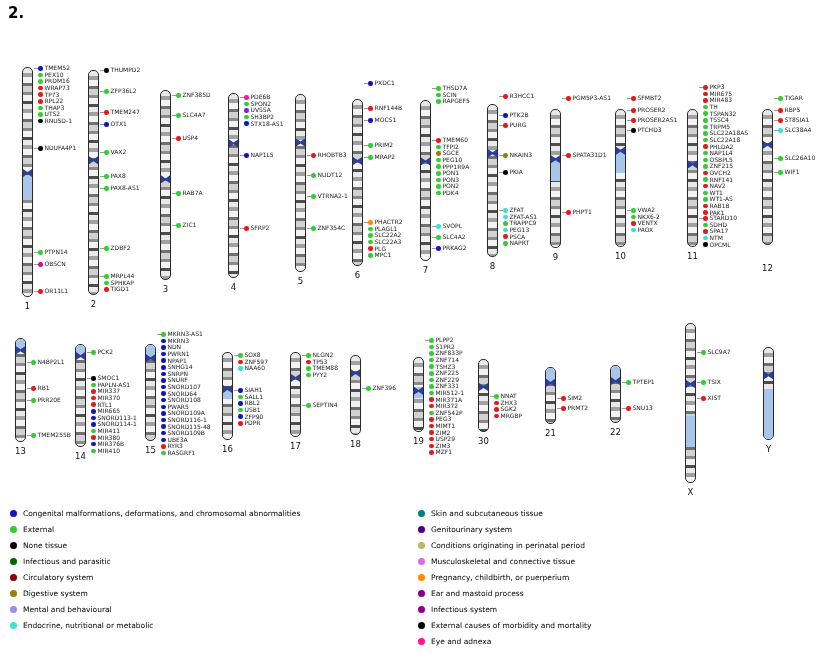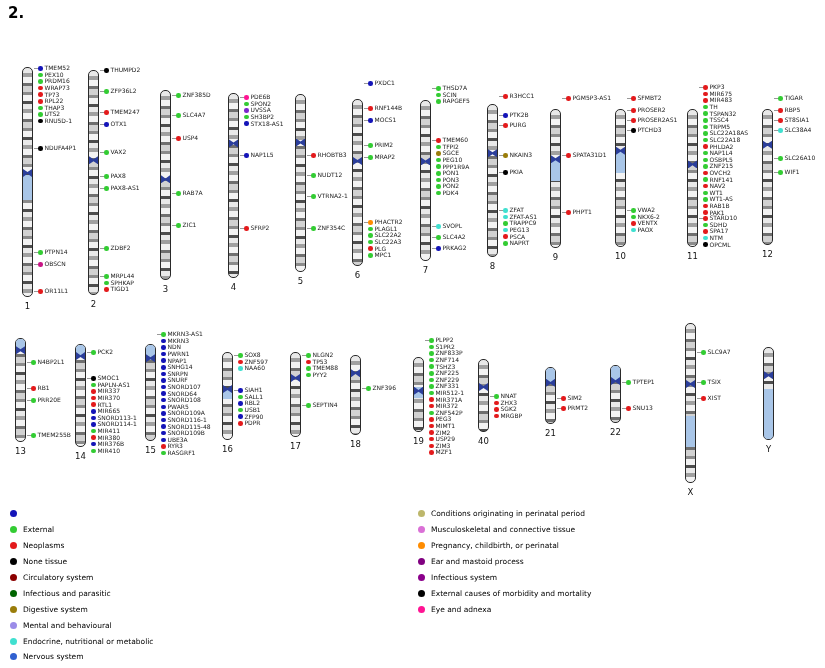--- a/index.html
+++ b/index.html
@@ -39,70 +39,71 @@
   .legend-label { font-size:7.5px; color:#000; }
 </style>
 </head>
 <body>
 
 <div class="figure">
   <div class="page-title">2.</div>
   <div class="legend legend-left">
       <div class="legend-row">
         <span class="legend-dot" style="background: rgb(20, 20, 184);"></span>
+        <span class="legend-label">Congenital malformations, deformations, and chromosomal abnormalities</span>
       </div>
       <div class="legend-row">
         <span class="legend-dot" style="background: rgb(51, 204, 51);"></span>
         <span class="legend-label">External</span>
       </div>
       <div class="legend-row">
-        <span class="legend-dot" style="background: rgb(227, 26, 28);"></span>
-        <span class="legend-label">Neoplasms</span>
-      </div>
-      <div class="legend-row">
         <span class="legend-dot" style="background: rgb(0, 0, 0);"></span>
         <span class="legend-label">None tissue</span>
       </div>
       <div class="legend-row">
+        <span class="legend-dot" style="background: rgb(0, 100, 0);"></span>
+        <span class="legend-label">Infectious and parasitic</span>
+      </div>
+      <div class="legend-row">
         <span class="legend-dot" style="background: rgb(139, 0, 0);"></span>
         <span class="legend-label">Circulatory system</span>
       </div>
       <div class="legend-row">
-        <span class="legend-dot" style="background: rgb(0, 100, 0);"></span>
-        <span class="legend-label">Infectious and parasitic</span>
-      </div>
-      <div class="legend-row">
         <span class="legend-dot" style="background: rgb(154, 125, 10);"></span>
         <span class="legend-label">Digestive system</span>
       </div>
       <div class="legend-row">
         <span class="legend-dot" style="background: rgb(155, 140, 232);"></span>
         <span class="legend-label">Mental and behavioural</span>
       </div>
       <div class="legend-row">
         <span class="legend-dot" style="background: rgb(64, 224, 208);"></span>
         <span class="legend-label">Endocrine, nutritional or metabolic</span>
       </div>
-      <div class="legend-row">
-        <span class="legend-dot" style="background: rgb(48, 96, 208);"></span>
-        <span class="legend-label">Nervous system</span>
-      </div>
     </div>
   <div class="legend legend-right">
+      <div class="legend-row">
+        <span class="legend-dot" style="background: rgb(0, 128, 128);"></span>
+        <span class="legend-label">Skin and subcutaneous tissue</span>
+      </div>
+      <div class="legend-row">
+        <span class="legend-dot" style="background: rgb(75, 0, 130);"></span>
+        <span class="legend-label">Genitourinary system</span>
+      </div>
       <div class="legend-row">
         <span class="legend-dot" style="background: rgb(189, 183, 107);"></span>
         <span class="legend-label">Conditions originating in perinatal period</span>
       </div>
       <div class="legend-row">
         <span class="legend-dot" style="background: rgb(218, 112, 214);"></span>
         <span class="legend-label">Musculoskeletal and connective tissue</span>
       </div>
       <div class="legend-row">
         <span class="legend-dot" style="background: rgb(255, 140, 0);"></span>
-        <span class="legend-label">Pregnancy, childbirth, or perinatal</span>
+        <span class="legend-label">Pregnancy, childbirth, or puerperium</span>
       </div>
       <div class="legend-row">
         <span class="legend-dot" style="background: rgb(128, 0, 128);"></span>
         <span class="legend-label">Ear and mastoid process</span>
       </div>
       <div class="legend-row">
         <span class="legend-dot" style="background: rgb(139, 0, 139);"></span>
         <span class="legend-label">Infectious system</span>
       </div>
       <div class="legend-row">
@@ -768,21 +769,21 @@
         <span class="gene-label">NTM</span>
       </div>
       <div class="gene-row">
         <span class="gene-dot" style="background: rgb(0, 0, 0);"></span>
         <span class="gene-label">OPCML</span>
       </div>
     </div>
     <div class="chrom-bar" style="left: 762px; top: 109px; height: 136px;">
       <div class="centromere" style="top: calc(26% - 4px);"></div>
     </div>
-    <div class="chrom-label" style="left: 753px; top: 249px;">12</div>
+    <div class="chrom-label" style="left: 753px; top: 263px;">12</div>
     <div class="leader-line" style="left: 774px; top: 98px; width: 4px;"></div>
     <div class="gene-group" style="left: 778px; top: 95px;">
       <div class="gene-row">
         <span class="gene-dot" style="background: rgb(51, 204, 51);"></span>
         <span class="gene-label">TIGAR</span>
       </div>
     </div>
     <div class="leader-line" style="left: 774px; top: 110px; width: 4px;"></div>
     <div class="gene-group" style="left: 778px; top: 107px;">
       <div class="gene-row">
@@ -1162,21 +1163,21 @@
         <span class="gene-label">ZIM3</span>
       </div>
       <div class="gene-row">
         <span class="gene-dot" style="background: rgb(227, 26, 28);"></span>
         <span class="gene-label">MZF1</span>
       </div>
     </div>
     <div class="chrom-bar" style="left: 478px; top: 359px; height: 73px;">
       <div class="centromere" style="top: calc(38% - 4px);"></div>
     </div>
-    <div class="chrom-label" style="left: 469px; top: 436px;">40</div>
+    <div class="chrom-label" style="left: 469px; top: 436px;">30</div>
     <div class="leader-line" style="left: 490px; top: 396px; width: 4px;"></div>
     <div class="gene-group" style="left: 494px; top: 393px;">
       <div class="gene-row">
         <span class="gene-dot" style="background: rgb(51, 204, 51);"></span>
         <span class="gene-label">NNAT</span>
       </div>
       <div class="gene-row">
         <span class="gene-dot" style="background: rgb(227, 26, 28);"></span>
         <span class="gene-label">ZHX3</span>
       </div>

